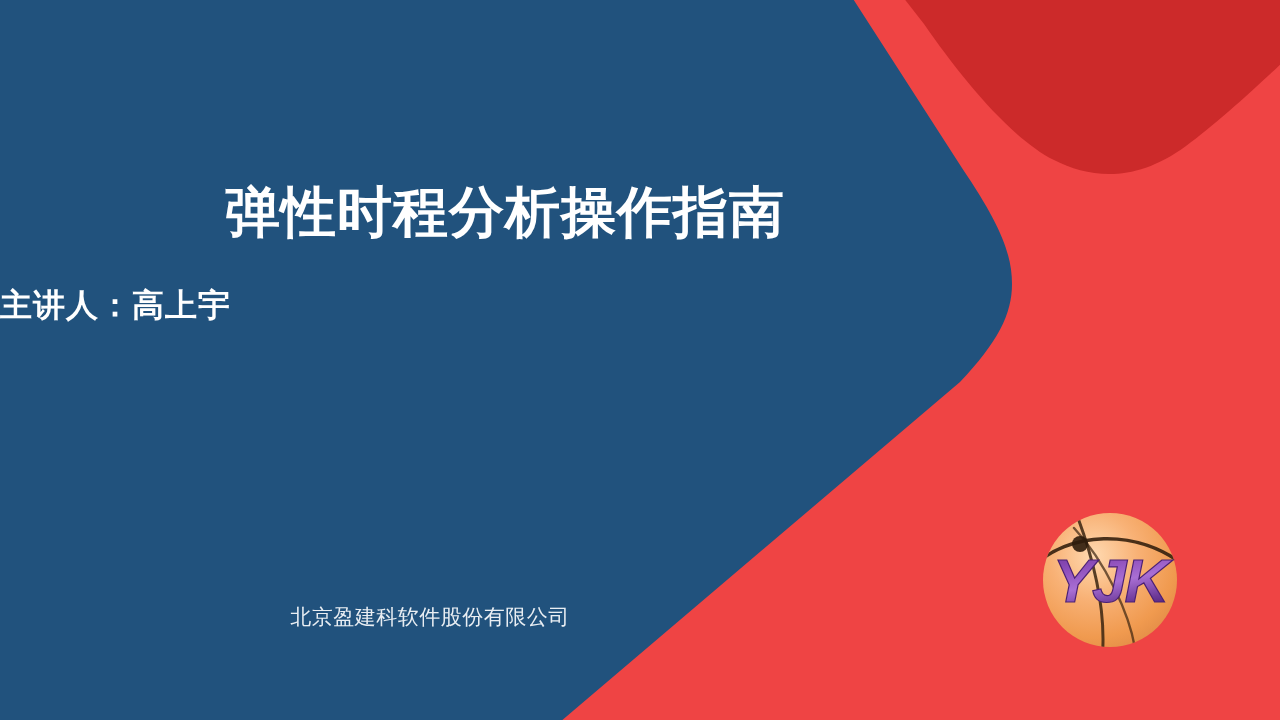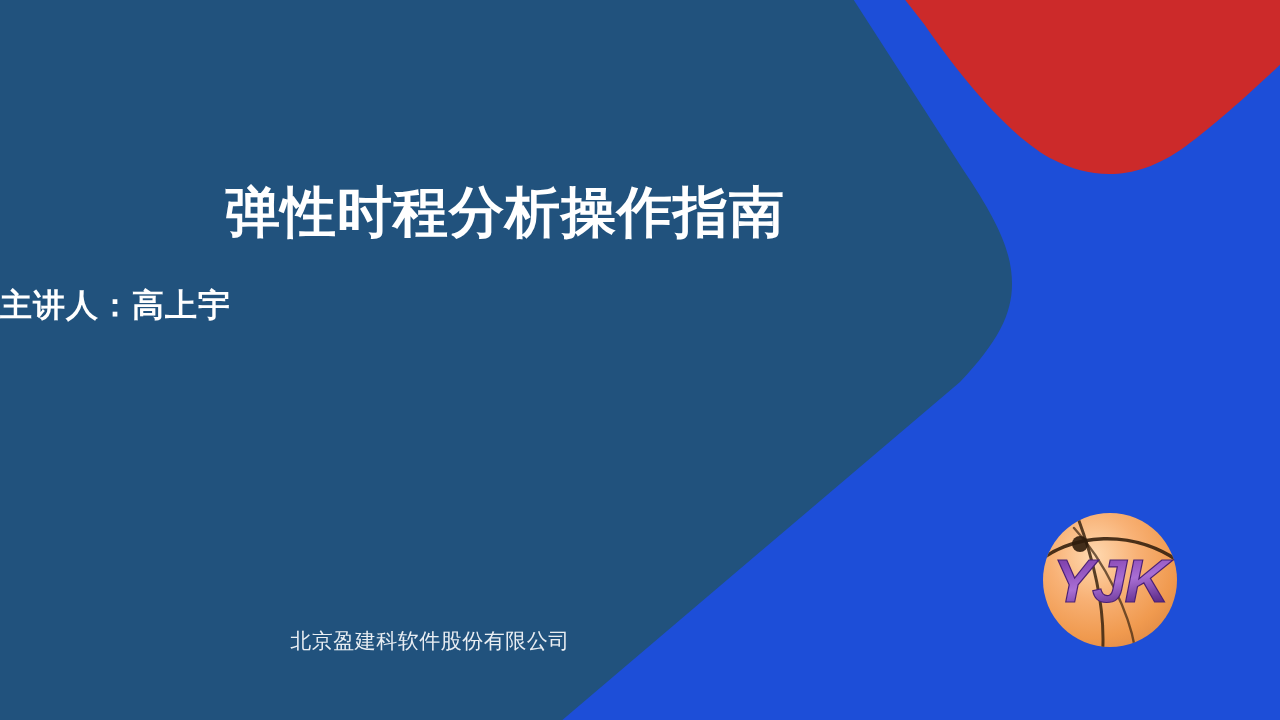--- a/index.html
+++ b/index.html
@@ -5,21 +5,21 @@
   html, body {
     margin: 0;
     padding: 0;
     background: #ffffff;
   }
   #slide {
     position: relative;
     width: 1280px;
     height: 720px;
     overflow: hidden;
-    background: #1d4ed8;
+    background: #ef4444;
     font-family: "Liberation Sans", "DejaVu Sans", sans-serif;
   }
   #bg-shapes {
     position: absolute;
     left: 0;
     top: 0;
     width: 1280px;
     height: 720px;
   }
   .title-text {
@@ -44,21 +44,21 @@
     color: #ffffff;
     font-size: 32px;
     font-weight: bold;
     letter-spacing: 1px;
     line-height: 1.2;
     white-space: nowrap;
   }
   .footer-text {
     position: absolute;
     left: 0;
-    top: 628px;
+    top: 604px;
     width: 860px;
     text-align: center;
     color: #e9eef3;
     font-size: 21px;
     font-weight: normal;
     letter-spacing: 0.5px;
     line-height: 1.25;
     white-space: nowrap;
   }
   #logo {

